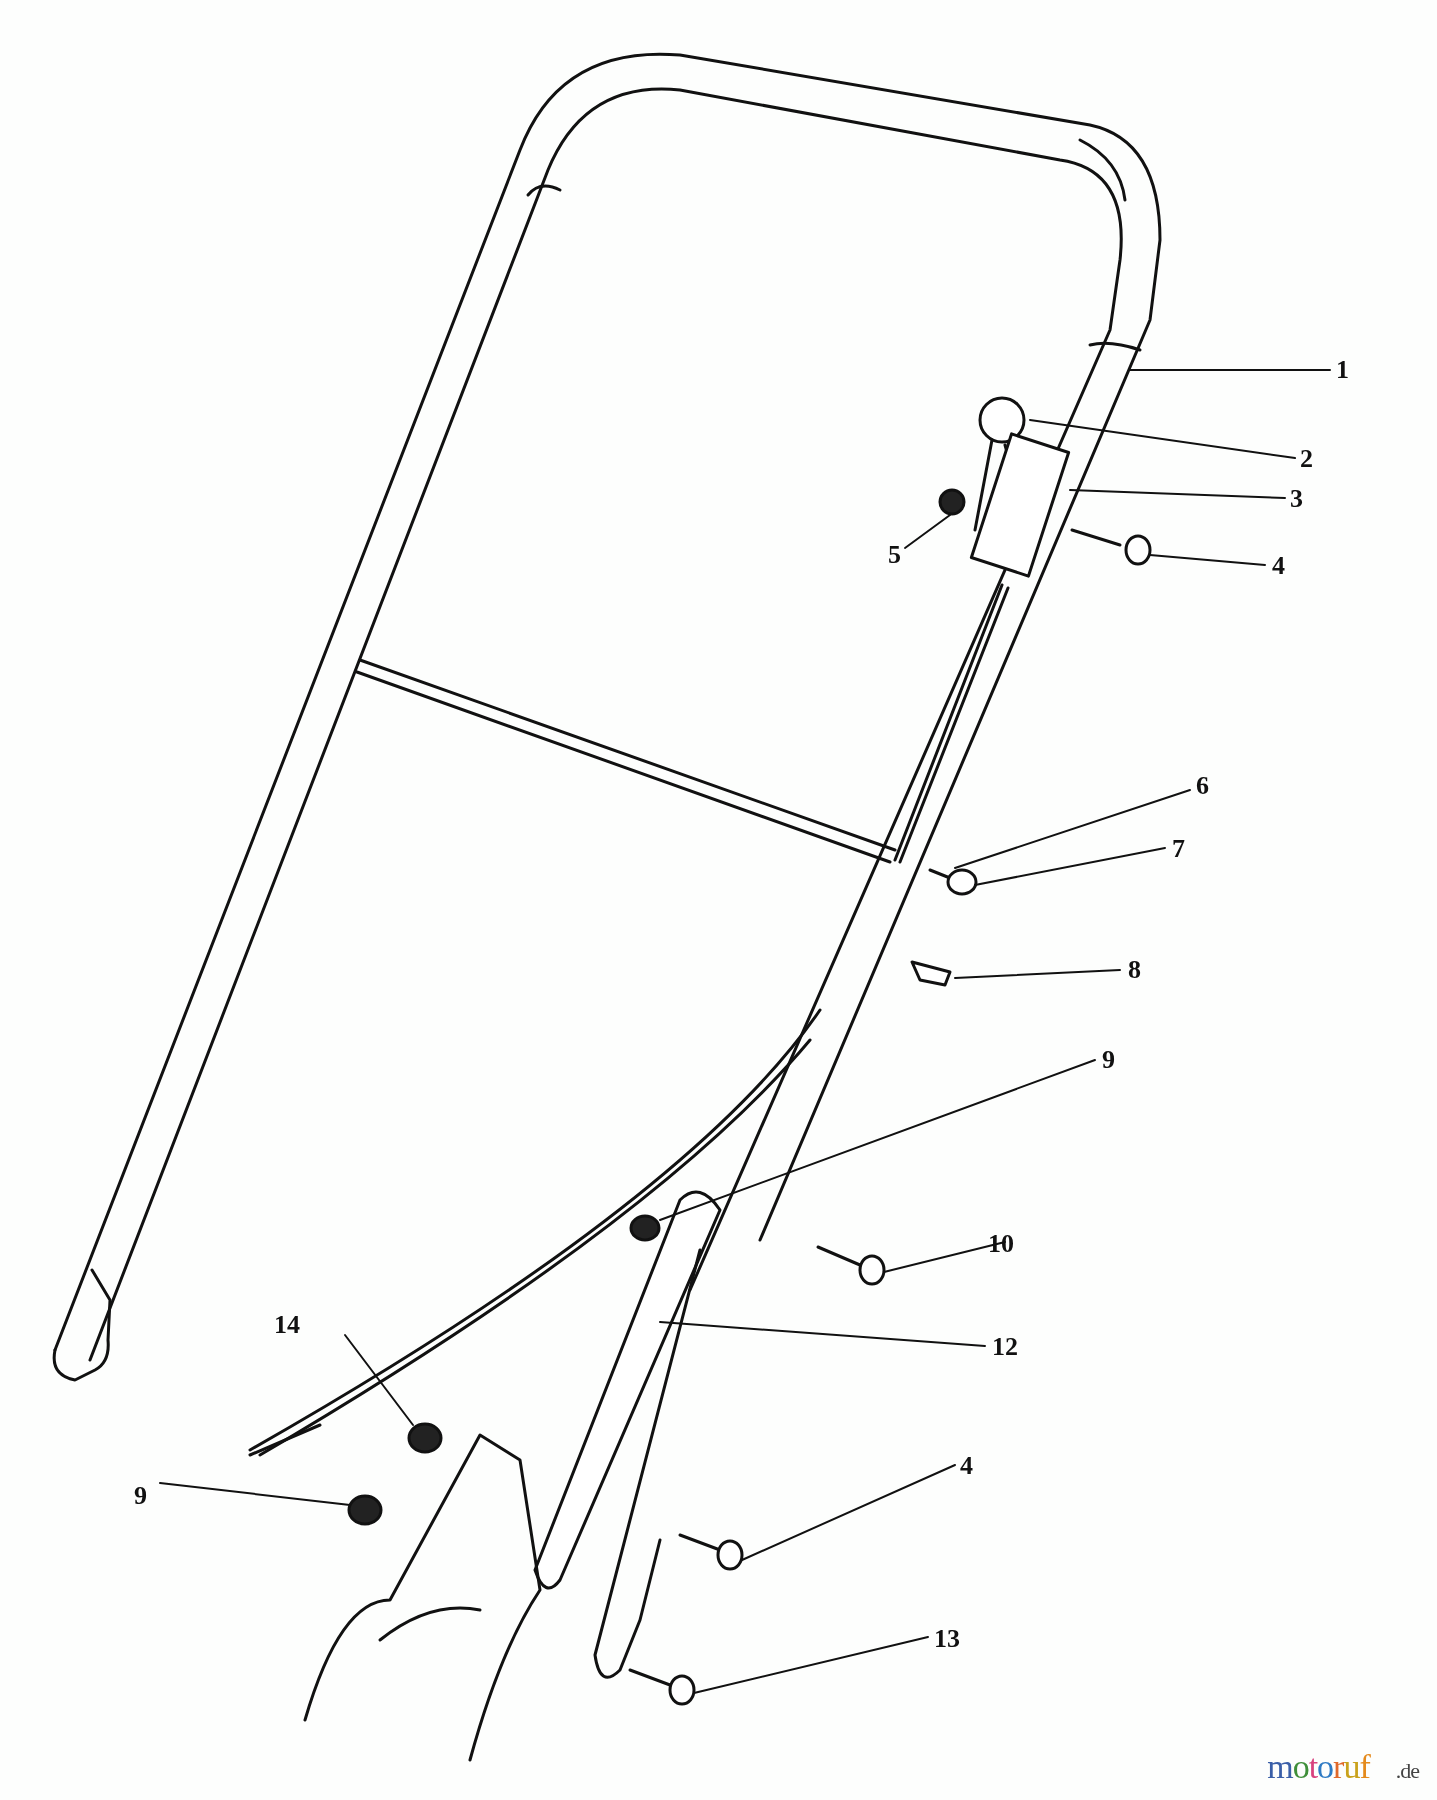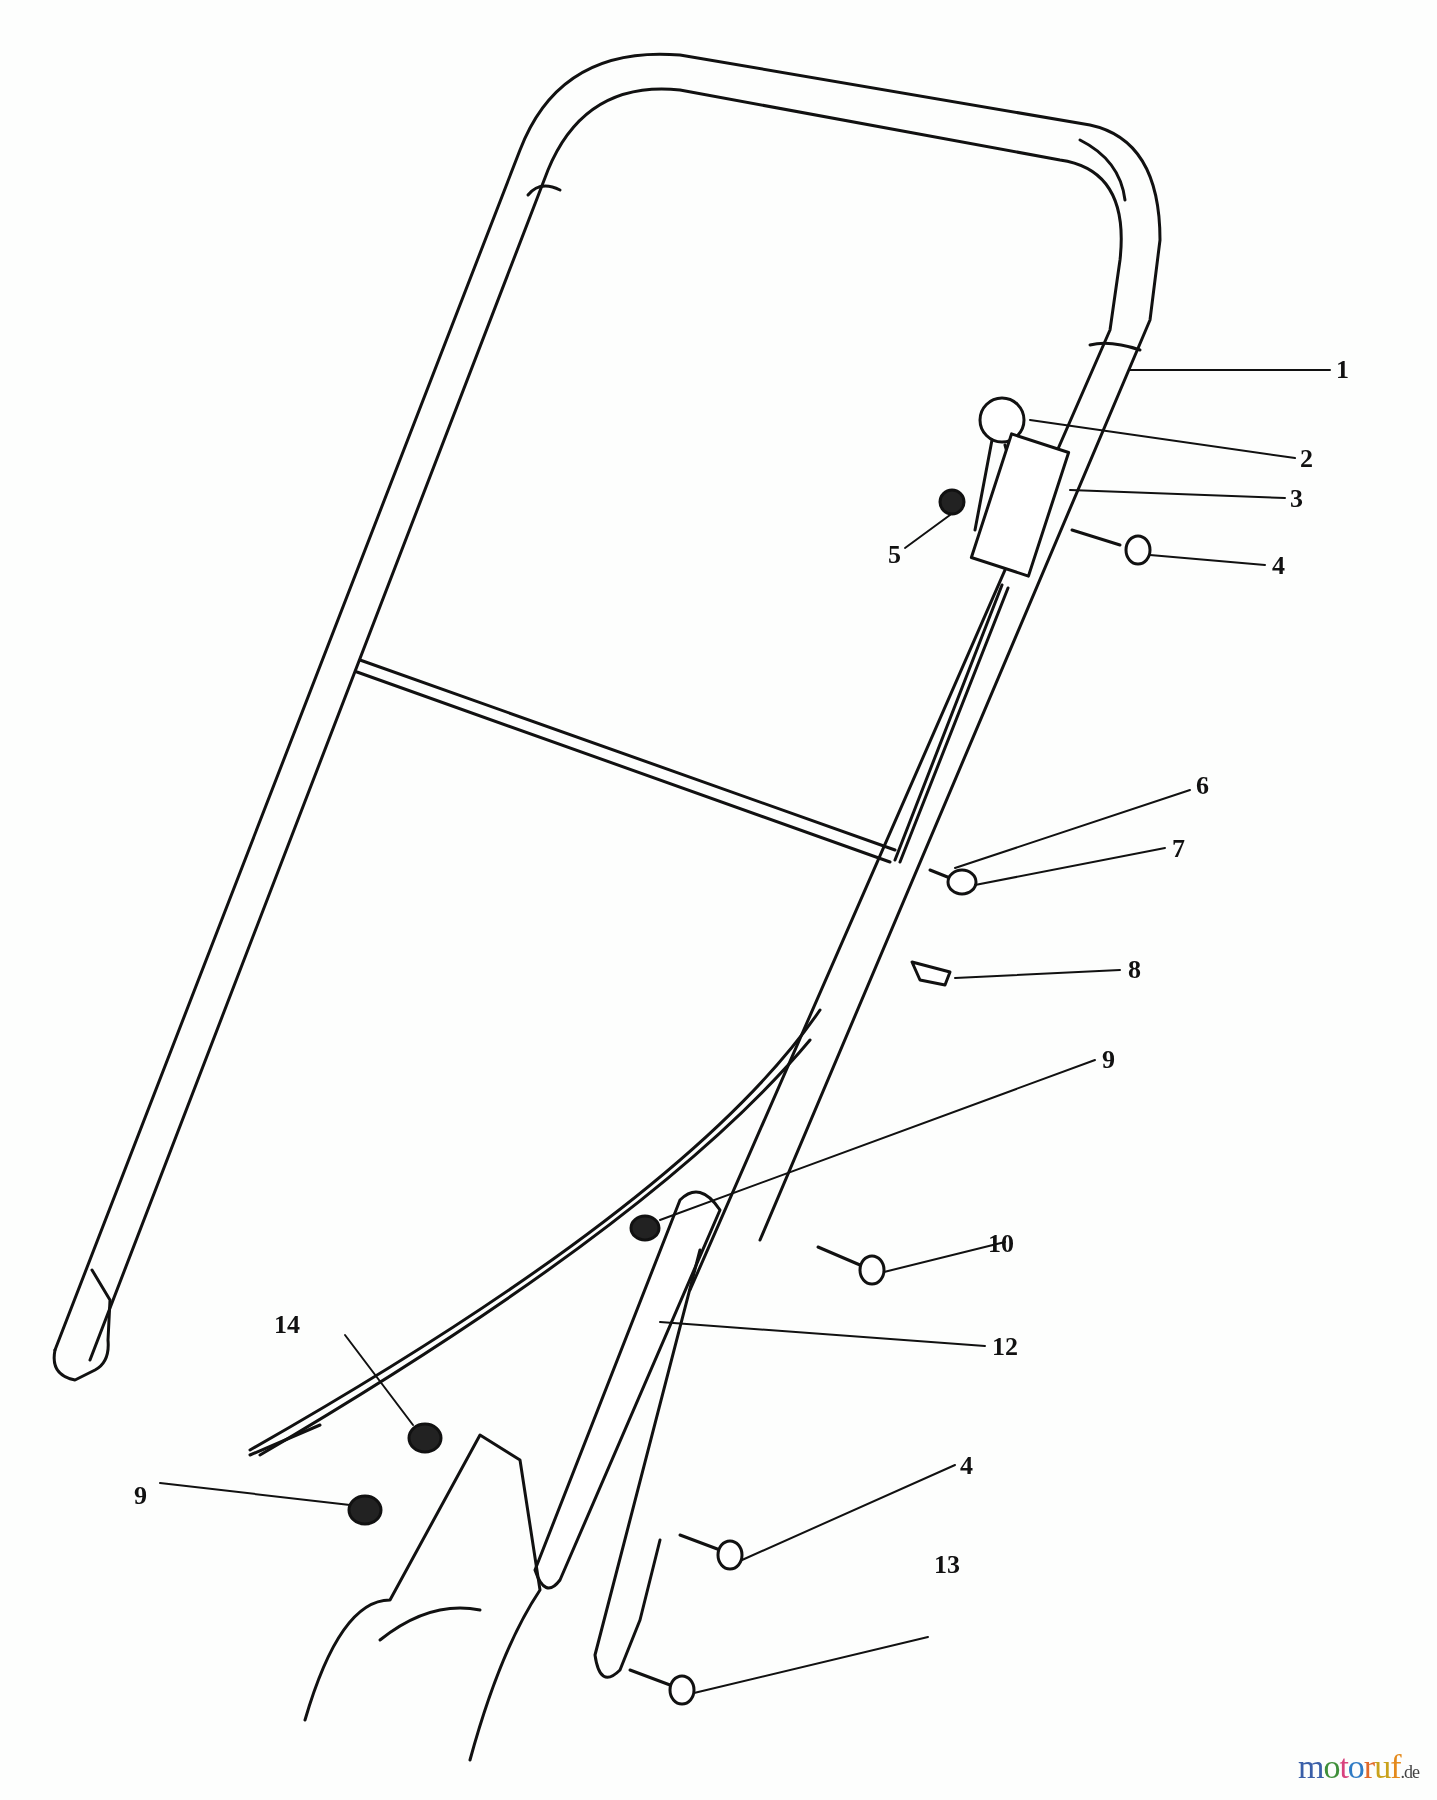--- a/index.html
+++ b/index.html
@@ -1,20 +1,20 @@
 <!DOCTYPE html>
 <html><head>
 <meta charset="utf-8">
 <style>
   html,body{margin:0;padding:0;background:#fdfefd;}
   #canvas{position:relative;width:1437px;height:1800px;background:#fdfefd;overflow:hidden;}
   svg{position:absolute;left:0;top:0;}
   .callout{position:absolute;font-family:"Liberation Serif",serif;font-size:26px;font-weight:bold;color:#111;line-height:1;}
   #watermark{position:absolute;right:18px;bottom:14px;font-family:"Liberation Serif",serif;font-size:34px;letter-spacing:-1px;}
-  #watermark .de{font-size:18px;color:#444;}
+  #watermark .de{font-size:22px;color:#444;margin-left:26px;}
 </style>
 </head>
 <body>
 
 <div id="canvas">
   <svg width="1437" height="1800" viewBox="0 0 1437 1800" fill="none" stroke="#111" stroke-width="3" stroke-linecap="round" stroke-linejoin="round">
 
     <g>
       <path d="M55 1350 L520 150 Q560 45 680 55 L1090 125 Q1160 140 1160 240 L1150 320 L760 1240"></path>
       <path d="M90 1360 L548 170 Q585 80 680 90 L1060 160 Q1130 170 1120 260 L1110 330 L690 1290"></path>
@@ -95,20 +95,20 @@
   <div class="callout" style="left:1290px;top:486px">3</div>
   <div class="callout" style="left:1272px;top:553px">4</div>
   <div class="callout" style="left:888px;top:542px">5</div>
   <div class="callout" style="left:1196px;top:773px">6</div>
   <div class="callout" style="left:1172px;top:836px">7</div>
   <div class="callout" style="left:1128px;top:957px">8</div>
   <div class="callout" style="left:1102px;top:1047px">9</div>
   <div class="callout" style="left:988px;top:1231px">10</div>
   <div class="callout" style="left:992px;top:1334px">12</div>
   <div class="callout" style="left:960px;top:1453px">4</div>
-  <div class="callout" style="left:934px;top:1552px">13</div>
+  <div class="callout" style="left:934px;top:1626px">13</div>
   <div class="callout" style="left:274px;top:1312px">14</div>
   <div class="callout" style="left:134px;top:1483px">9</div>
 
   <div id="watermark">
     <span style="color:#3a5fa8">m</span><span style="color:#3f8f3a">o</span><span style="color:#d8427e">t</span><span style="color:#2f7bc4">o</span><span style="color:#e0692a">r</span><span style="color:#c9a21c">u</span><span style="color:#e48a1c">f</span><span class="de">.de</span>
   </div>
 </div>
 
 </body></html>

